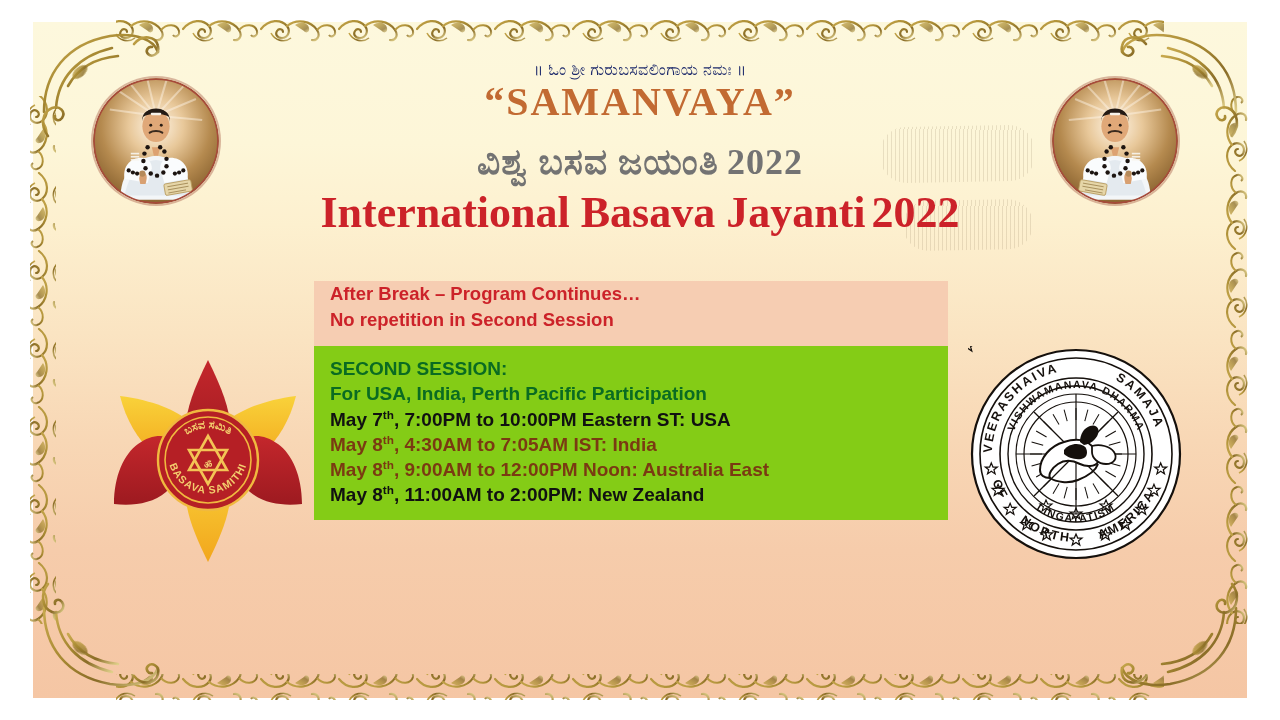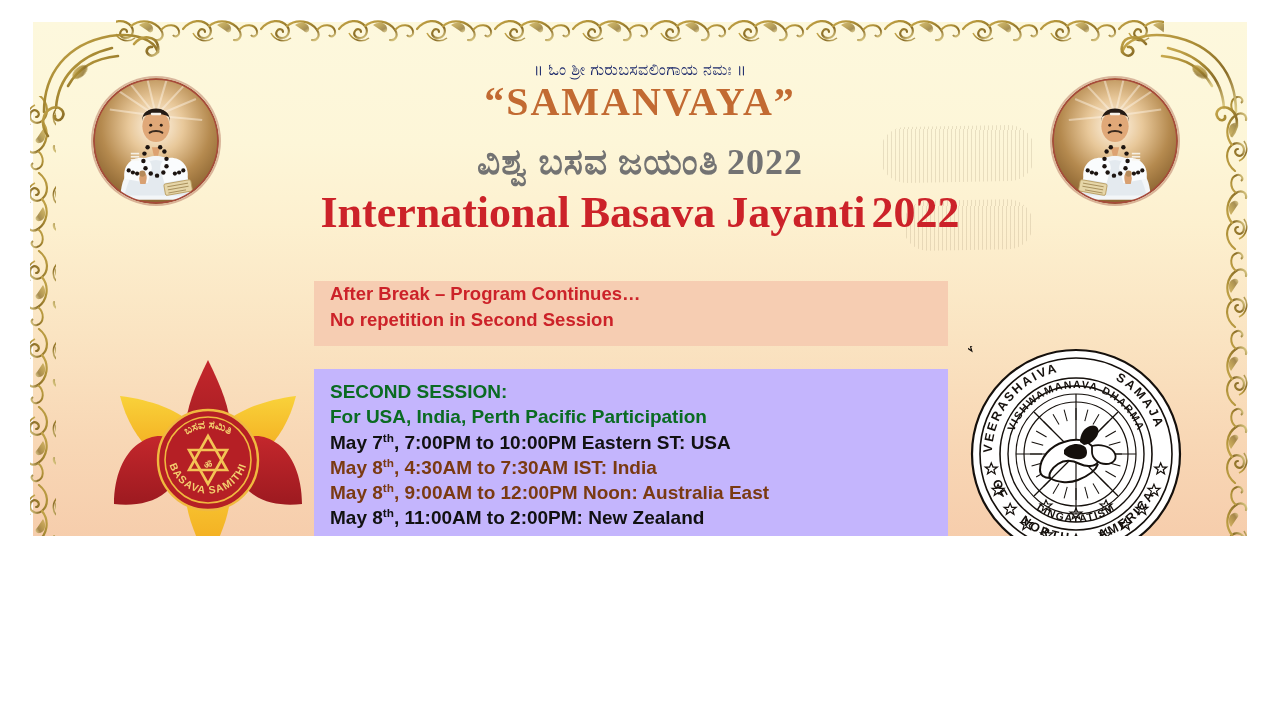--- a/index.html
+++ b/index.html
@@ -5,21 +5,21 @@
   * { margin:0; padding:0; box-sizing:border-box; }
   html,body { width:1280px; height:720px; overflow:hidden; }
   body {
     background:#ffffff;
     font-family:"Liberation Sans", sans-serif;
   }
 
   
   .slide {
     position:relative;
-    width:1280px; height:536px;
+    width:1280px; height:720px;
     background:#ffffff;
     overflow:hidden;
   }
 
   
   .canvas {
     position:absolute;
     left:33px; top:22px;
     width:1214px; height:676px;
     background:linear-gradient(to bottom,
@@ -145,23 +145,22 @@
     padding:0 16px 14px 16px;
   }
   .panel-top .line {
     font-size:18.5px;
     font-weight:bold;
     color:#cc2229;
     line-height:1.38;
     white-space:nowrap;
   }
   .panel-bottom {
-    background:#c4b5fd;
+    background:#84cc16;
     padding:10px 16px 12px 16px;
-    margin-top:23px;
   }
   .panel-bottom .row {
     font-size:19px;
     font-weight:bold;
     line-height:1.33;
     white-space:nowrap;
   }
   .row.green  { color:#0a6b22; }
   .row.black  { color:#111111; }
   .row.brown  { color:#7a3a12; }
@@ -576,21 +575,21 @@
 
     <div class="panel-bottom">
       <div class="row green">SECOND SESSION:</div>
       <div class="row green">For USA, India, Perth Pacific Participation</div>
 
       <div class="row black">
         <span>May 7</span><sup>th</sup><span>, 7:00PM to 10:00PM Eastern ST: USA</span>
       </div>
 
       <div class="row brown">
-        <span>May 8</span><sup>th</sup><span>, 4:30AM to 7:30AM IST: India</span>
+        <span>May 8</span><sup>th</sup><span>, 4:30AM to 7:05AM IST: India</span>
       </div>
 
 
       <div class="row brown">
         <span>May 8</span><sup>th</sup><span>, 9:00AM to 12:00PM Noon: Australia East</span>
       </div>
 
       <div class="row black">
         <span>May 8</span><sup>th</sup><span>, 11:00AM to 2:00PM: New Zealand</span>
       </div>

